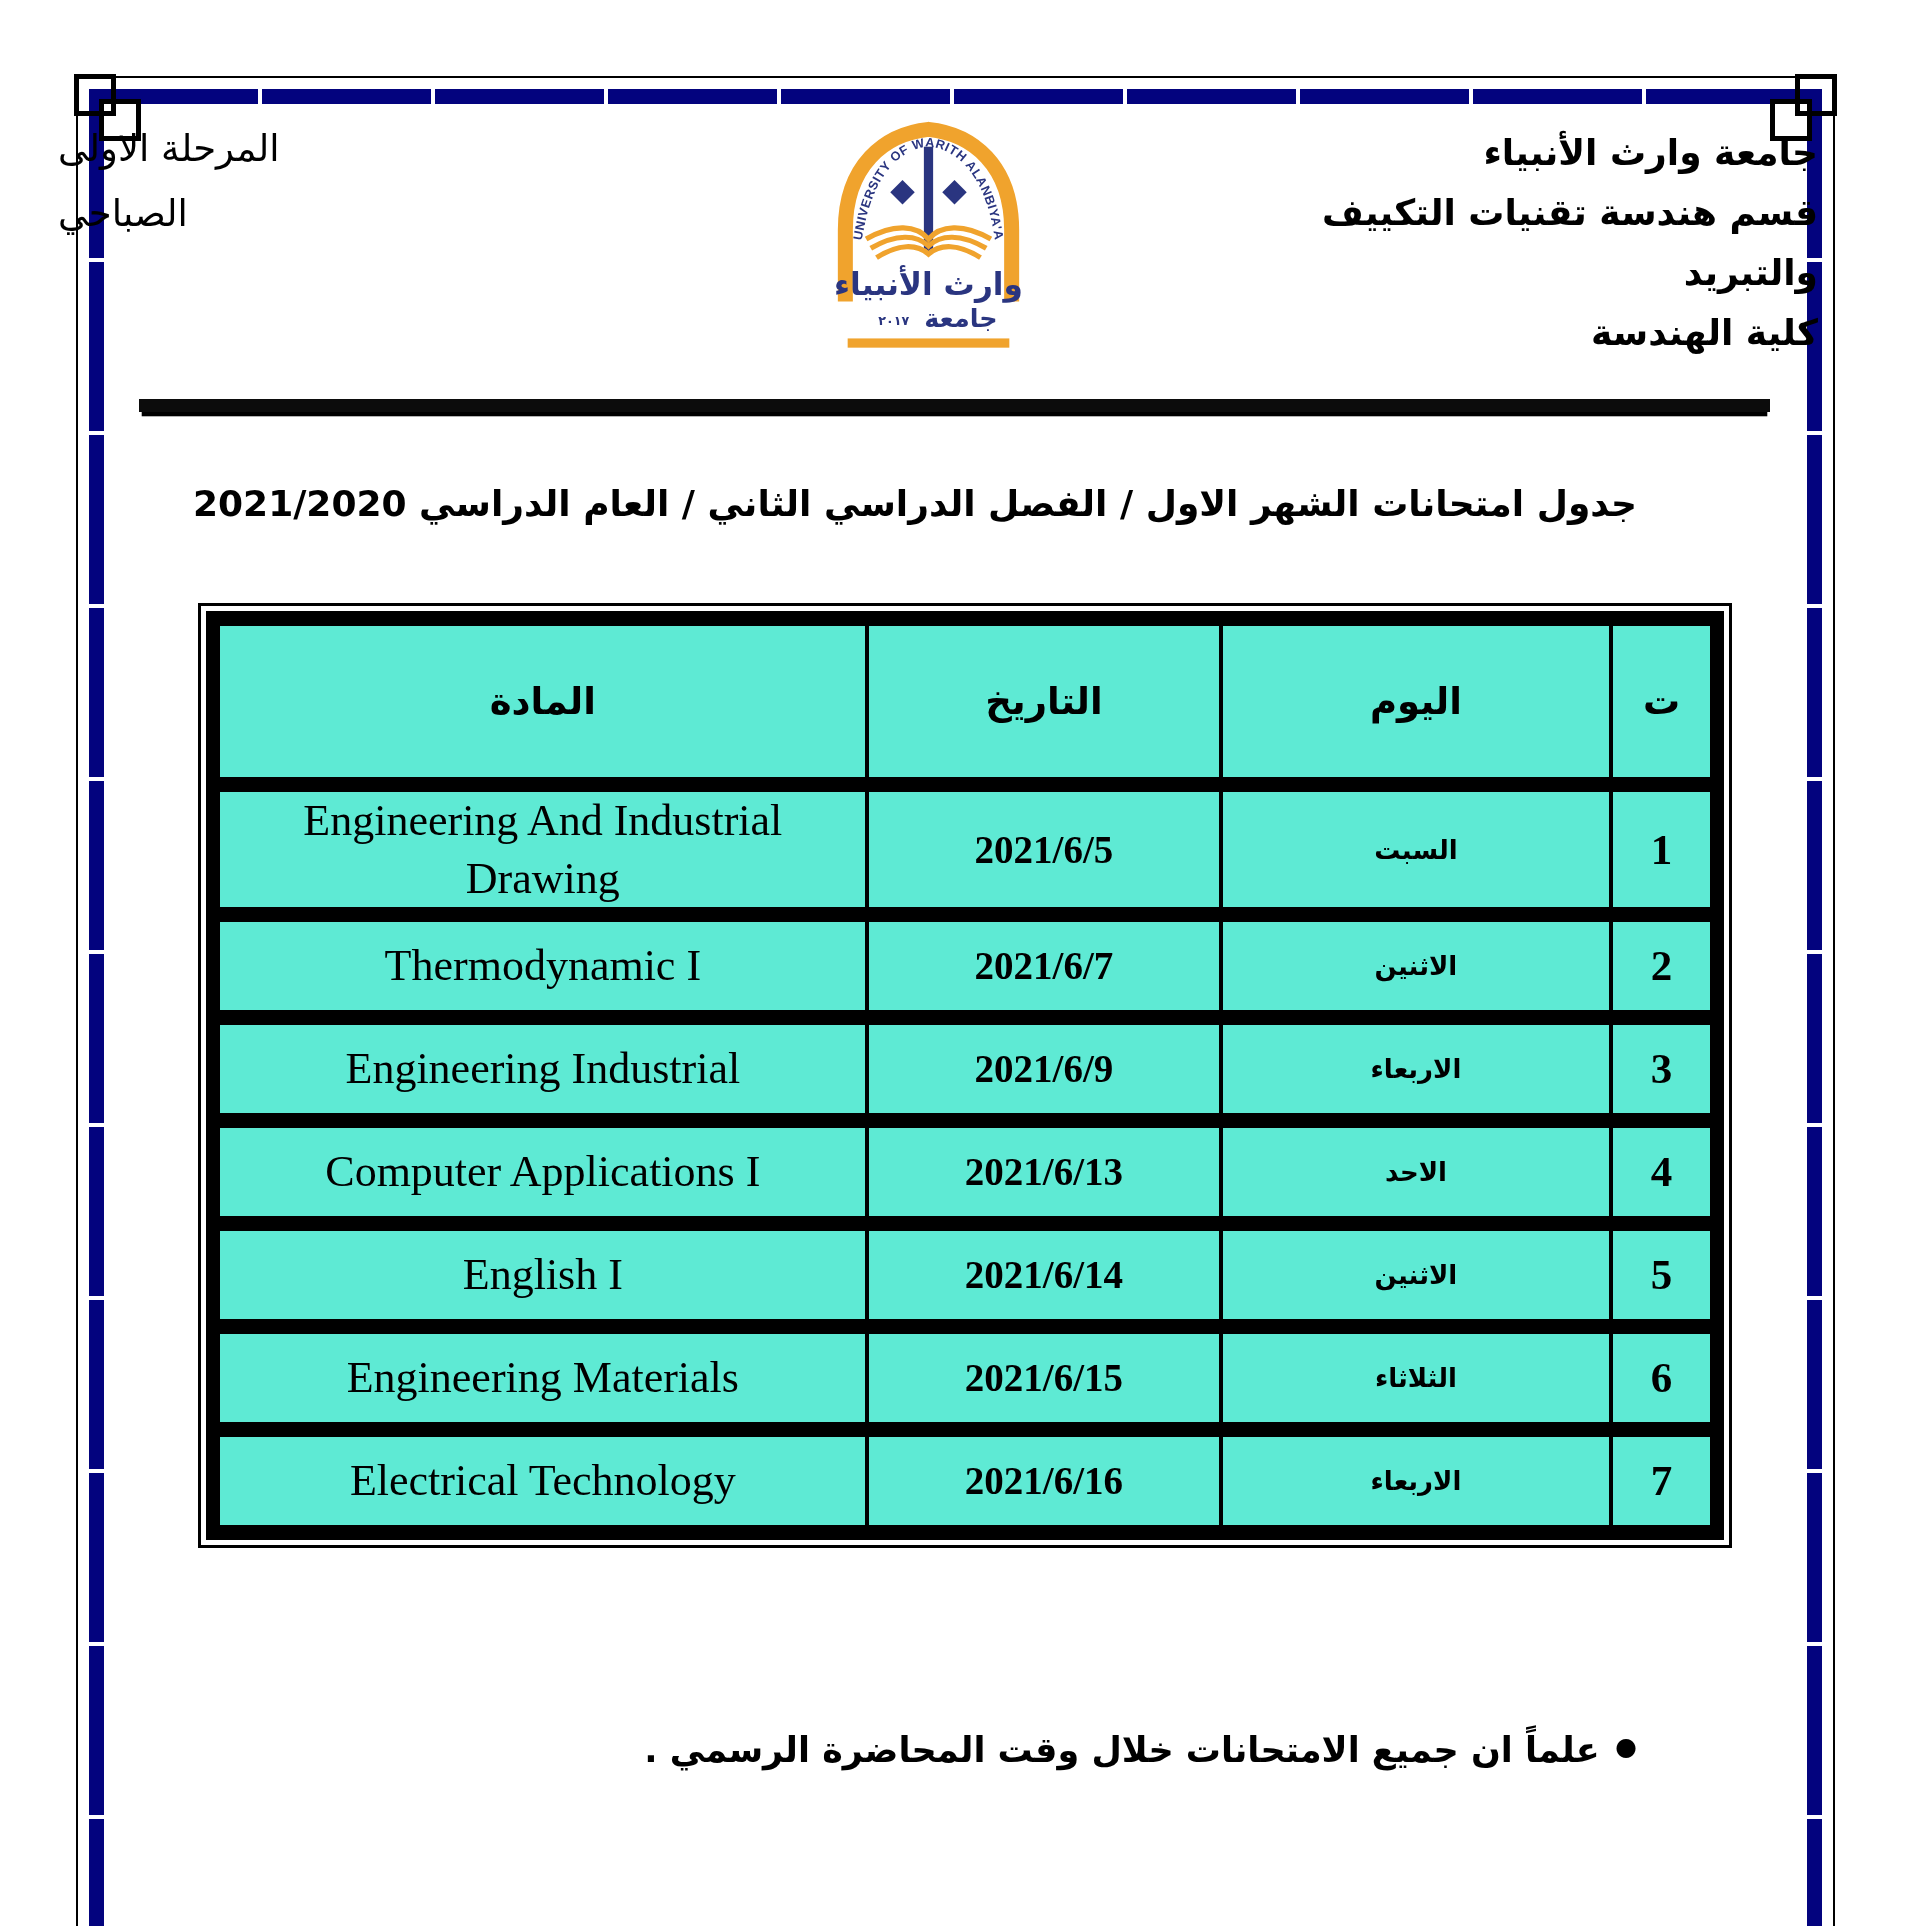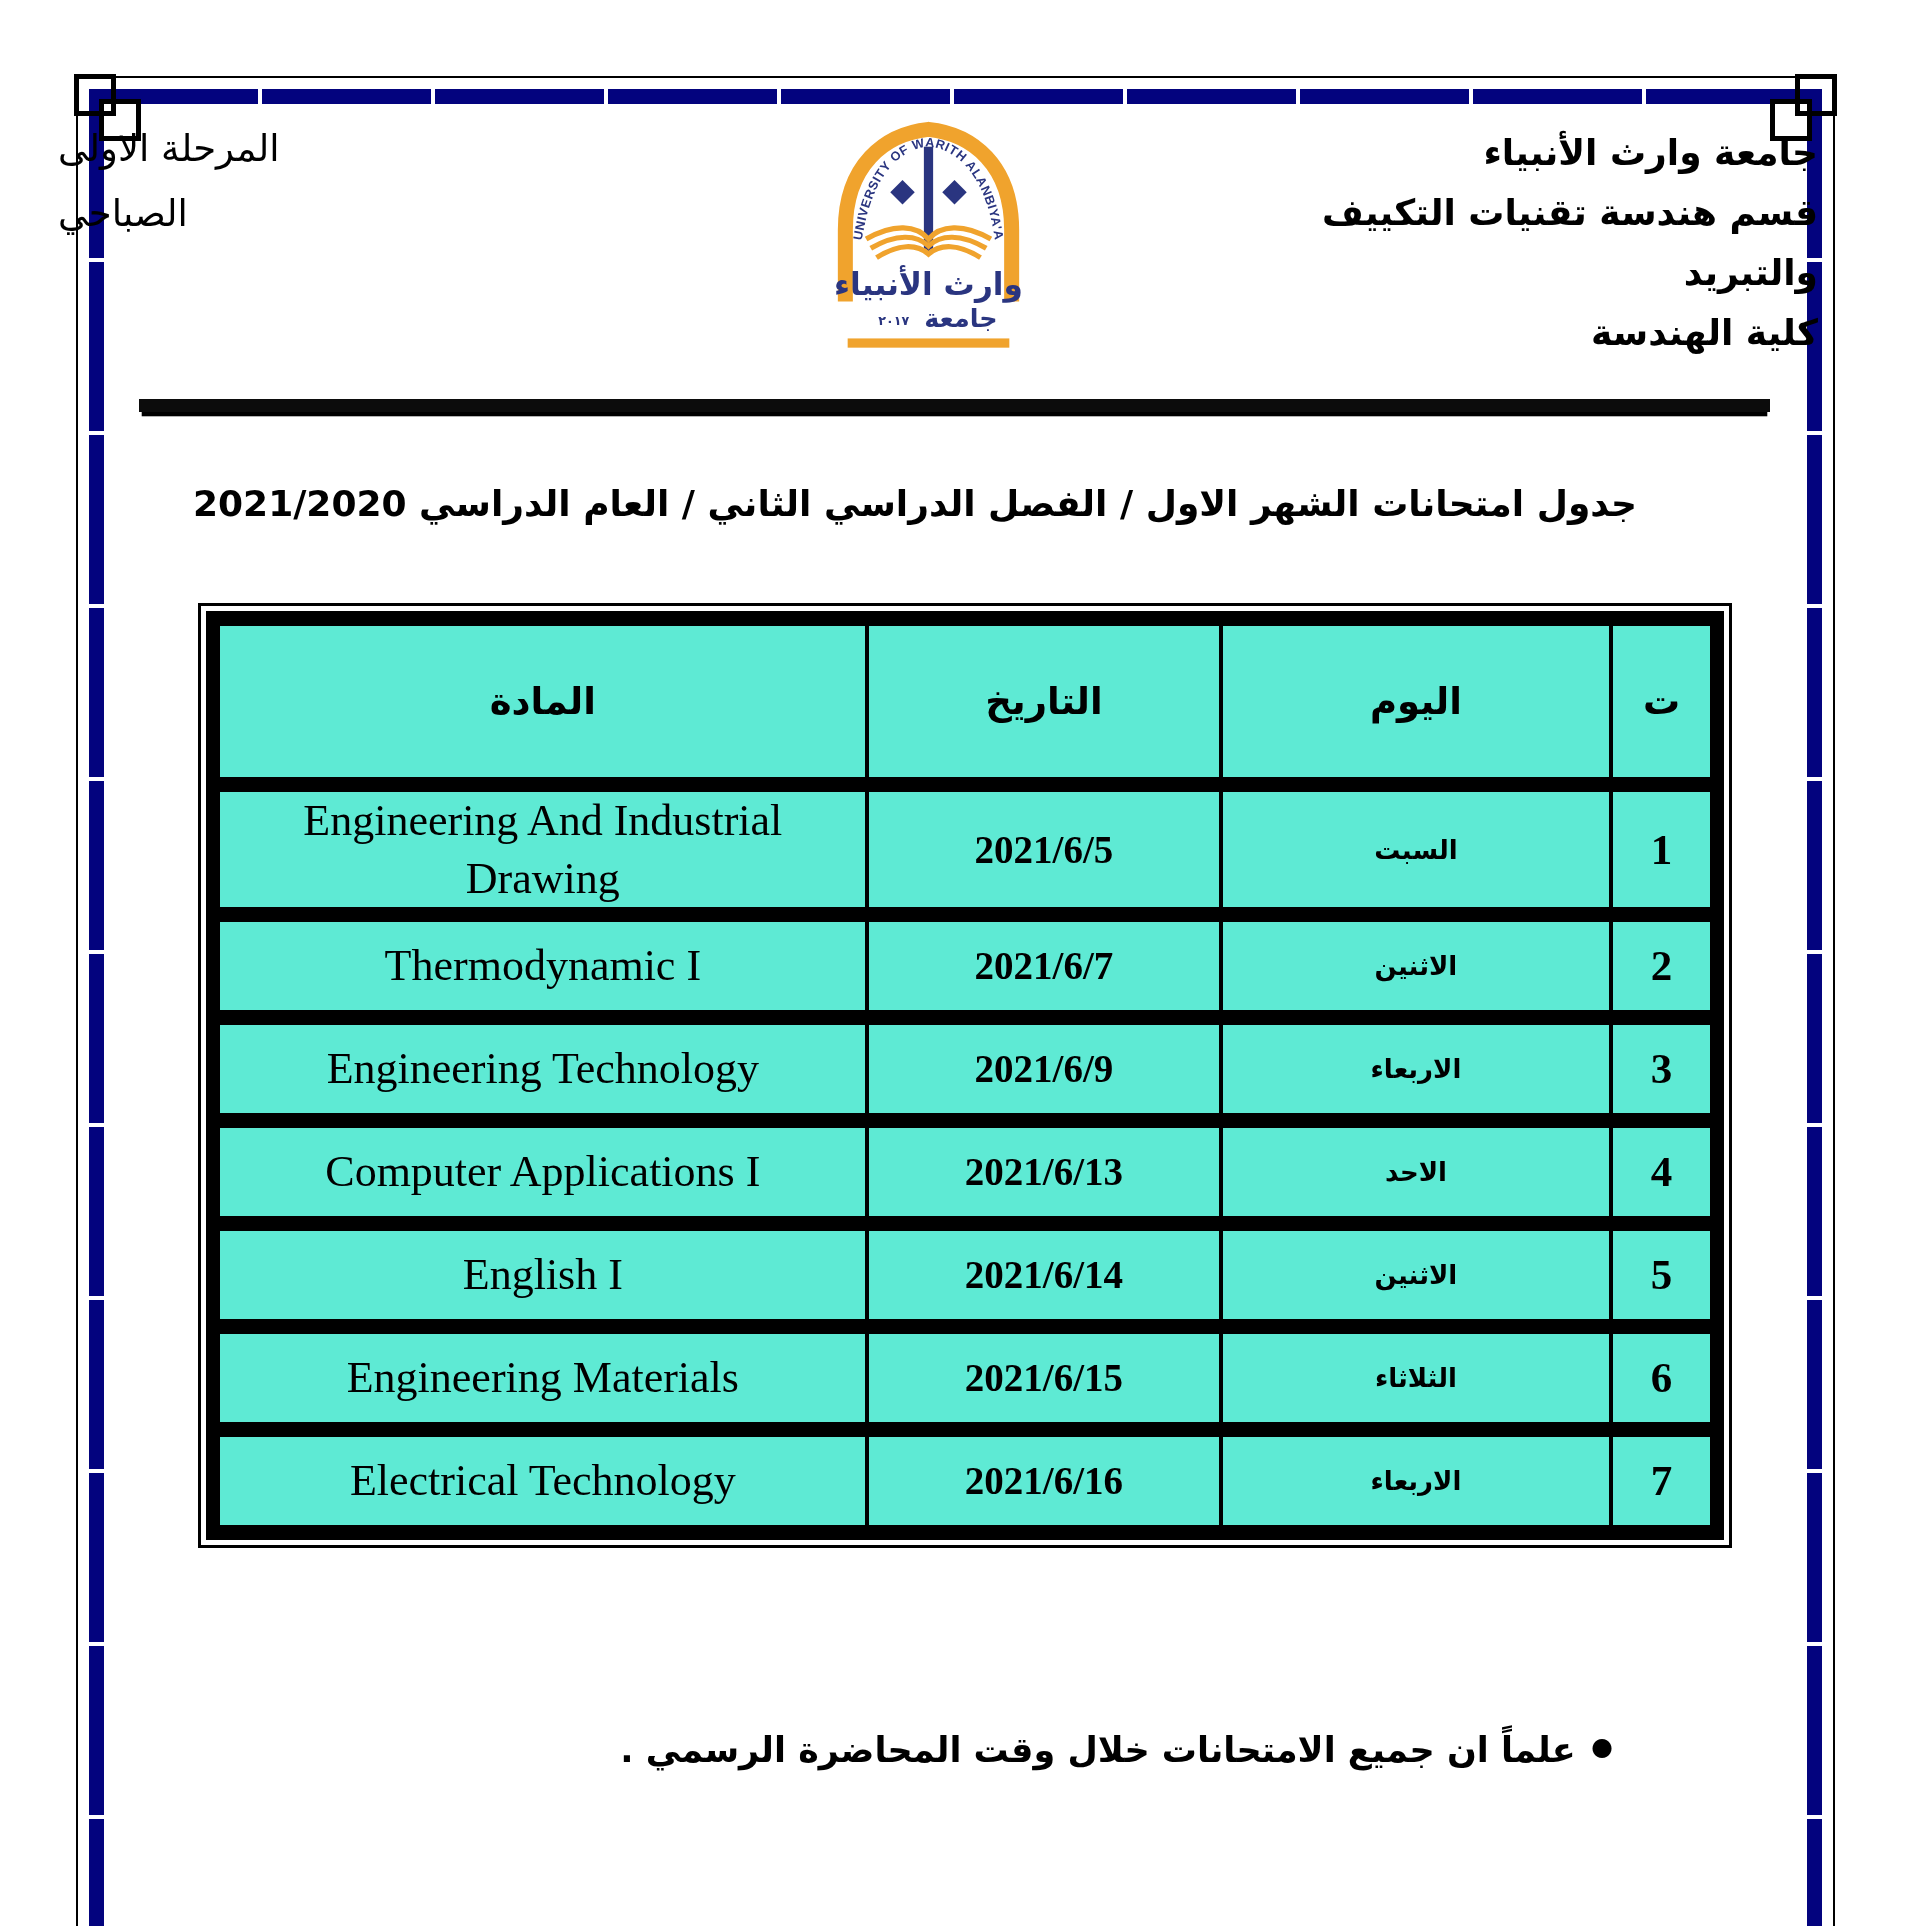--- a/index.html
+++ b/index.html
@@ -62,21 +62,21 @@
   .c-num     { width:7%; }
   tr.hrow td { height:166px; font-weight:bold; font-size:37px; }
   tr.drow td { height:103px; }
   td.cell-subject { font-family:"Liberation Serif","DejaVu Serif",serif; font-size:44px; font-weight:normal; line-height:1.3; padding:0 27px; }
   td.cell-date    { font-family:"Liberation Serif","DejaVu Serif",serif; font-size:39px; font-weight:bold; }
   td.cell-day     { font-size:26px; font-weight:bold; direction:rtl; }
   td.cell-num     { font-family:"Liberation Serif","DejaVu Serif",serif; font-size:43px; font-weight:bold; }
 
   
   .note {
-    position:absolute; right:298px; top:1730px; width:1002px;
+    position:absolute; right:274px; top:1730px; width:1002px;
     direction:rtl; text-align:right; font-weight:bold; font-size:35px;
   }
   .note .bullet { font-size:25px; vertical-align:7px; margin-left:15.4px; }
 </style>
 </head>
 <body>
 
 <div class="page">
 
   <div class="frame-thin"></div>
@@ -139,21 +139,21 @@
         <td class="cell-day">السبت</td>
         <td class="cell-num">1</td>
       </tr>
       <tr class="drow">
         <td class="cell-subject">Thermodynamic  I</td>
         <td class="cell-date">2021/6/7</td>
         <td class="cell-day">الاثنين</td>
         <td class="cell-num">2</td>
       </tr>
       <tr class="drow">
-        <td class="cell-subject">Engineering Technology</td>
+        <td class="cell-subject">Engineering Industrial</td>
         <td class="cell-date">2021/6/9</td>
         <td class="cell-day">الاربعاء</td>
         <td class="cell-num">3</td>
       </tr>
       <tr class="drow">
         <td class="cell-subject">Computer Applications I</td>
         <td class="cell-date">2021/6/13</td>
         <td class="cell-day">الاحد</td>
         <td class="cell-num">4</td>
       </tr>

